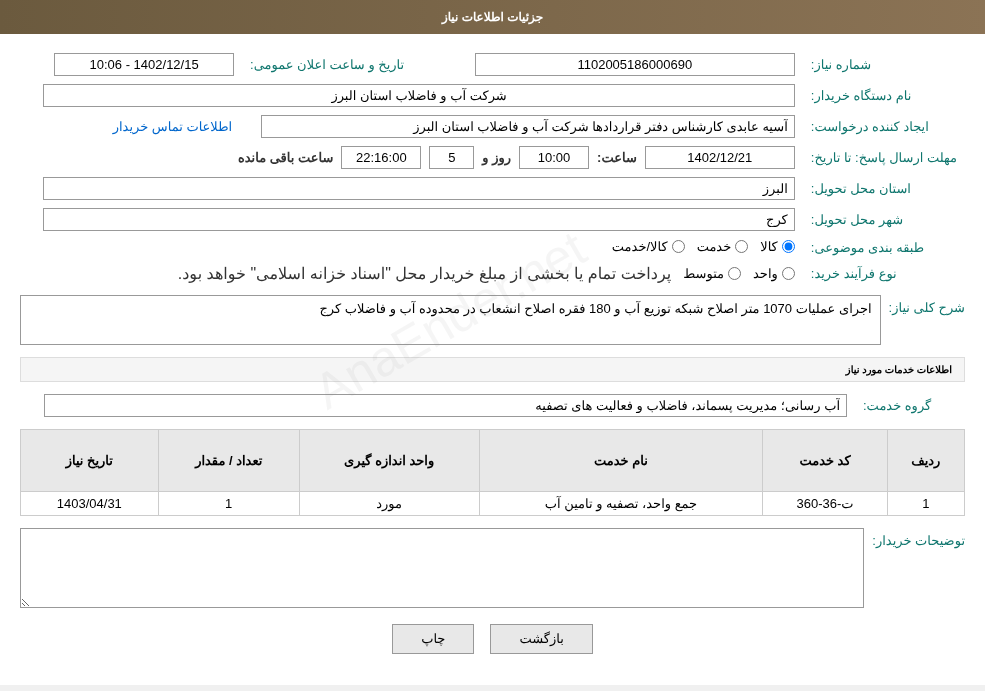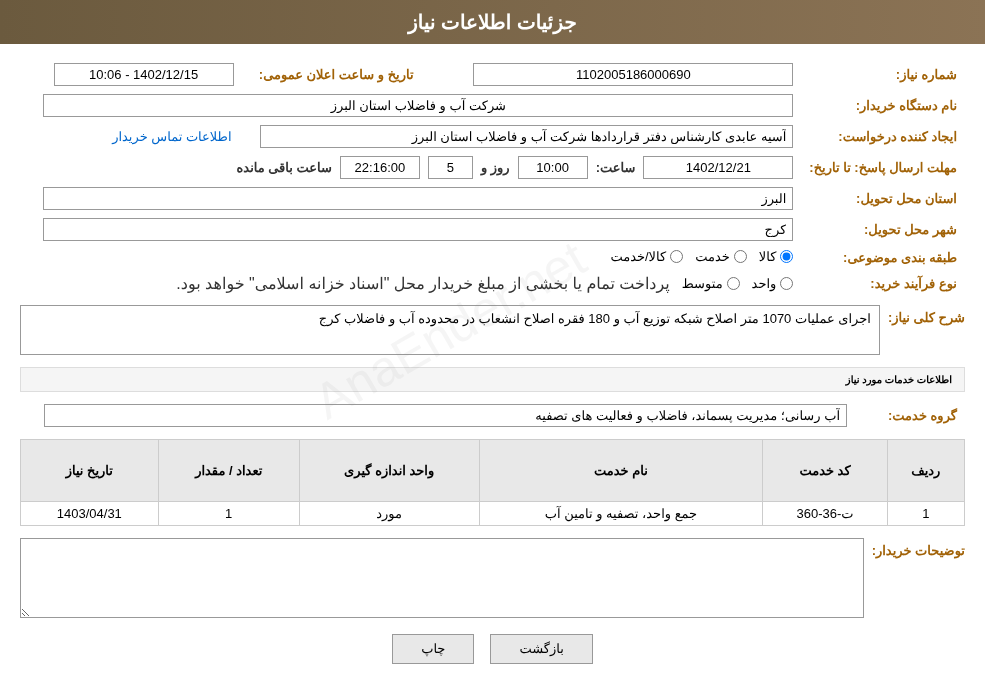--- a/index.html
+++ b/index.html
@@ -12,21 +12,21 @@
     .page-wrapper {
       max-width: 985px;
       margin: 0 auto;
       background: #fff;
     }
     .header-bar {
       background: linear-gradient(to left, #8B7355, #6B5A3E);
       color: #fff;
       text-align: center;
       padding: 10px 20px;
-      font-size: 20px;
+      font-size: 12px;
       font-weight: bold;
     }
     .content {
       padding: 15px 20px;
       background: #fff;
     }
     .section-title {
       background: #f5f5f5;
       border: 1px solid #ddd;
       padding: 6px 12px;
@@ -38,23 +38,23 @@
     .info-table {
       width: 100%;
       border-collapse: collapse;
       margin-bottom: 8px;
     }
     .info-table td {
       padding: 4px 8px;
       vertical-align: middle;
     }
     .label-cell {
-      text-align: right;
-      color: #a16207;
-      font-weight: bold;
+      text-align: left;
+      color: #0f766e;
+      font-weight: normal;
       white-space: nowrap;
       width: auto;
     }
     .value-cell {
       text-align: right;
     }
     .input-box {
       border: 1px solid #999;
       background: #fff;
       padding: 3px 6px;

